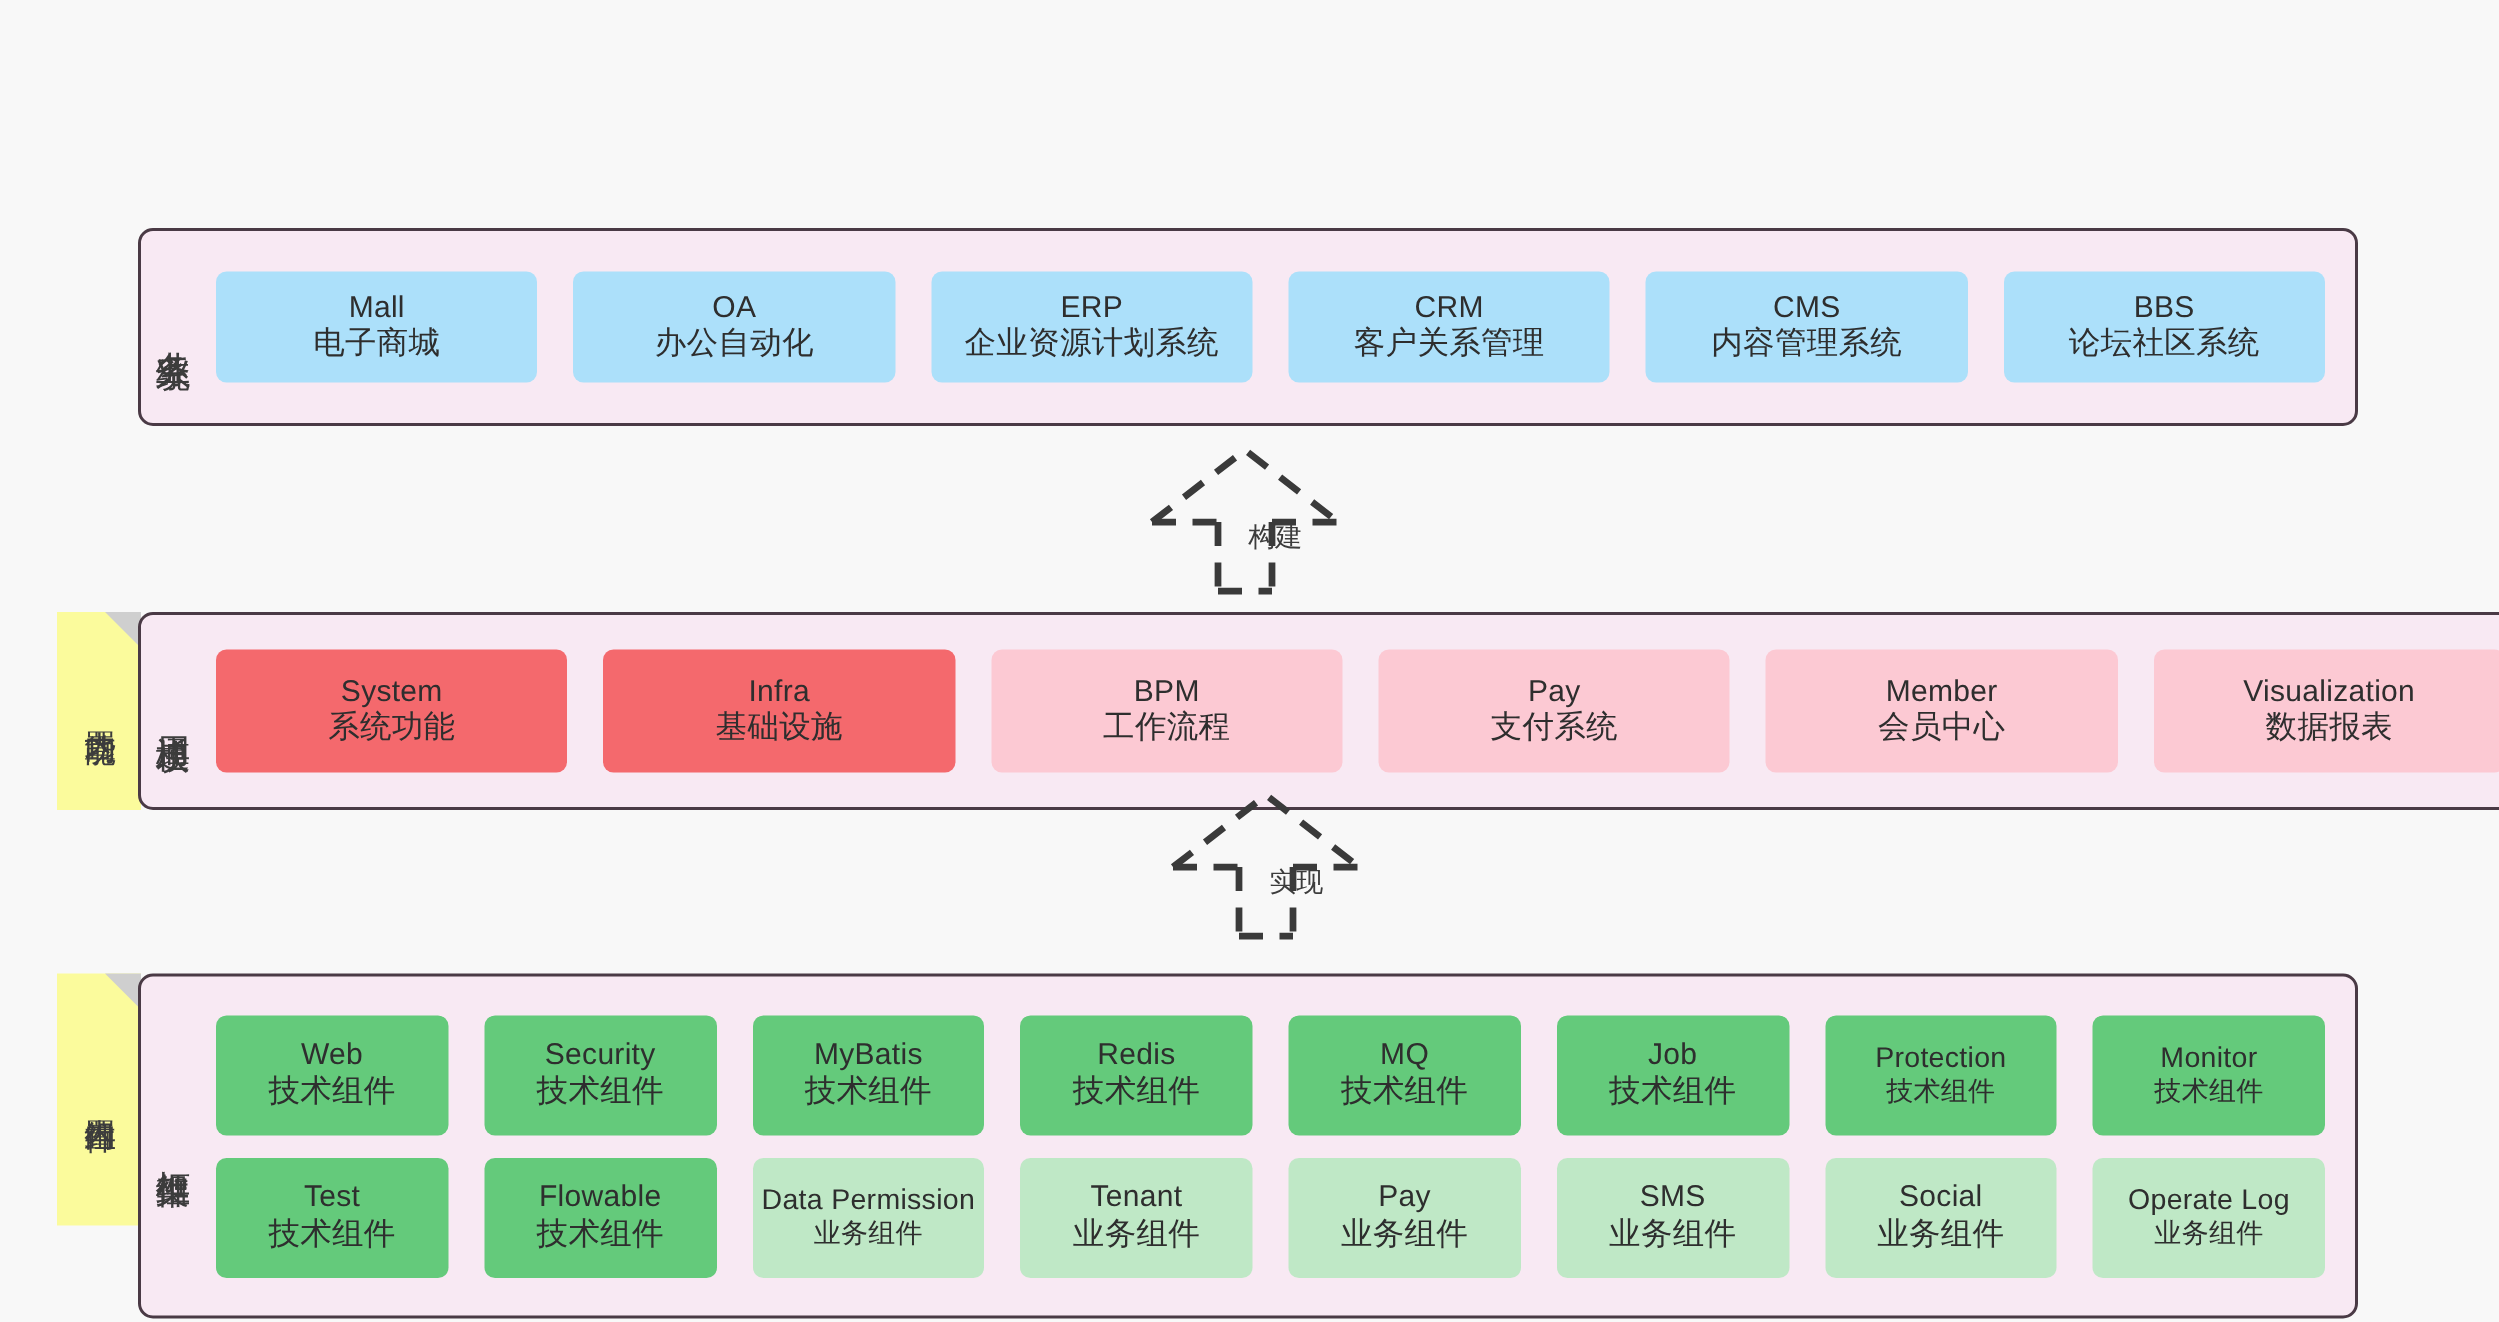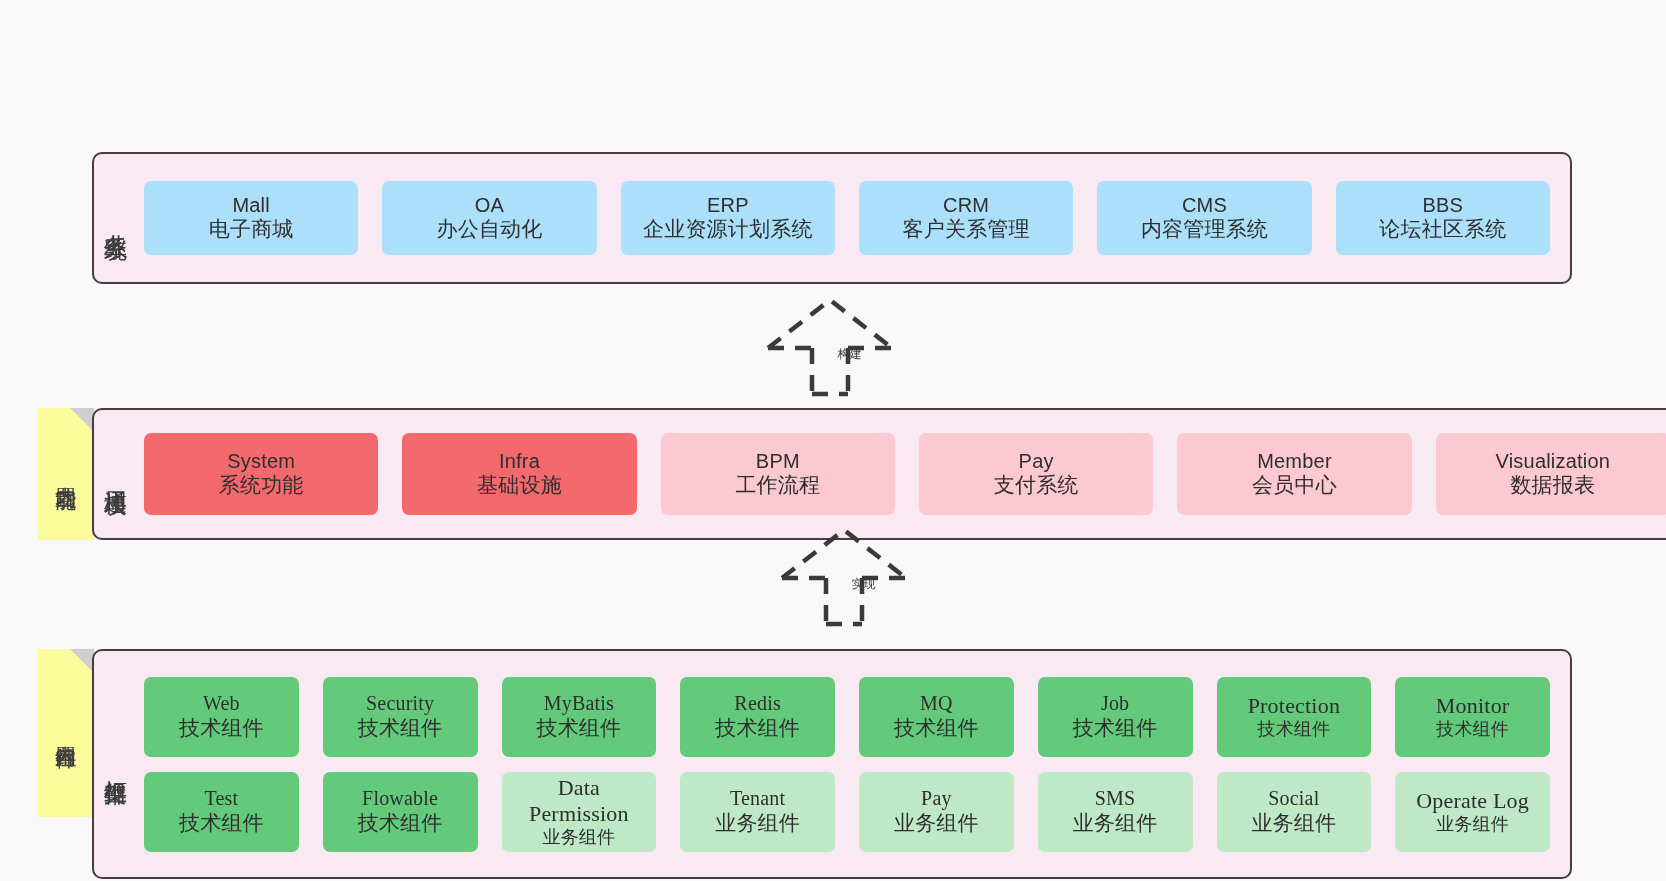--- a/index.html
+++ b/index.html
@@ -83,37 +83,37 @@
     user-select: none;
   }
   .card .t1 {
     font-size: 20px;
     letter-spacing: 0.2px;
   }
   .card .t2 {
     font-size: 21px;
     letter-spacing: 0.2px;
   }
-  .card.compact .t1 { font-size: 22px; }
+  .card.compact .t1 { font-size: 19px; }
   .card.compact .t2 { font-size: 18px; }
 
   .c-blue       { background: #ace0fa; }
   .c-red        { background: #f4696d; }
   .c-pink       { background: #fcc9d3; }
   .c-green      { background: #64ca7b; }
   .c-lightgreen { background: #bfe8c6; }
 
   
   #layer-business { left: 92px;  top: 114px; width: 1480px; height: 132px; }
   #layer-common   { left: 92px;  top: 370px; width: 1600px; height: 132px; }
   #layer-frame    { left: 92px;  top: 611px; width: 1480px; height: 230px; }
 
   #layer-business .card { height: 74px; }
   #layer-common   .card { height: 82px; }
-  #layer-frame    .card { height: 80px; font-family: Liberation Serif, serif; }
+  #layer-frame    .card { height: 80px; }
 
   
   .sticky {
     position: absolute;
     background: #fbfb9c;
     display: flex;
     align-items: center;
     justify-content: center;
     font-size: 21px;
     line-height: 1.12;
@@ -152,21 +152,21 @@
     position: absolute;
     left: 0;
     top: 0;
     overflow: visible;
   }
   .uml-arrow .alabel {
     position: absolute;
     left: 50%;
     top: 46px;
     transform: translateX(-44%);
-    font-size: 12px;
+    font-size: 18px;
     color: #3c3c3c;
     background: transparent;
     white-space: nowrap;
     user-select: none;
   }
 </style>
 </head>
 <body>
 
 <div id="canvas">

